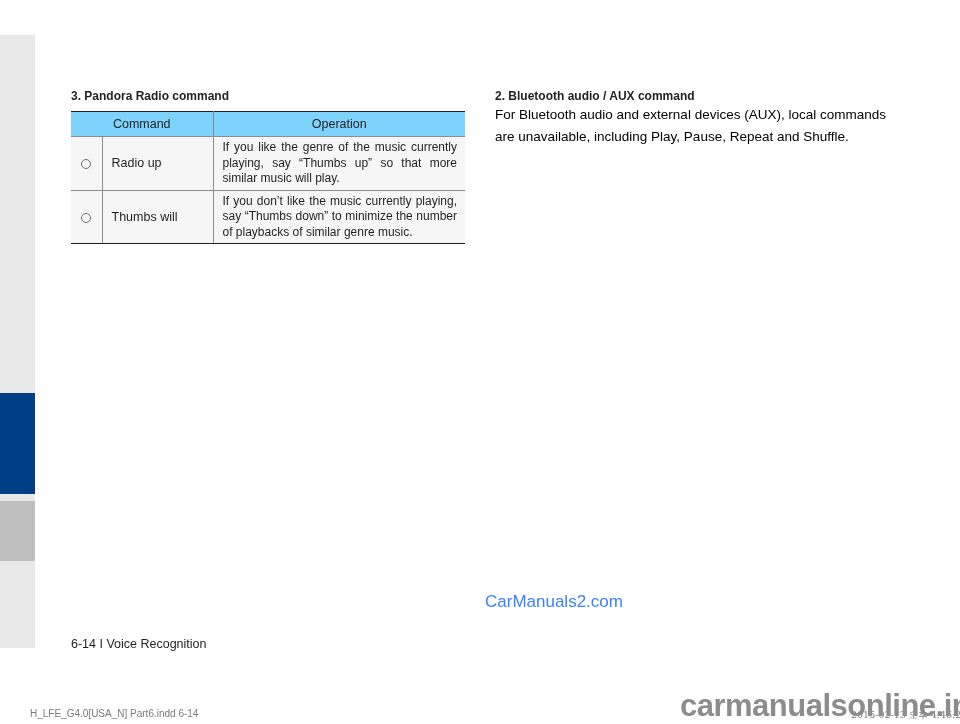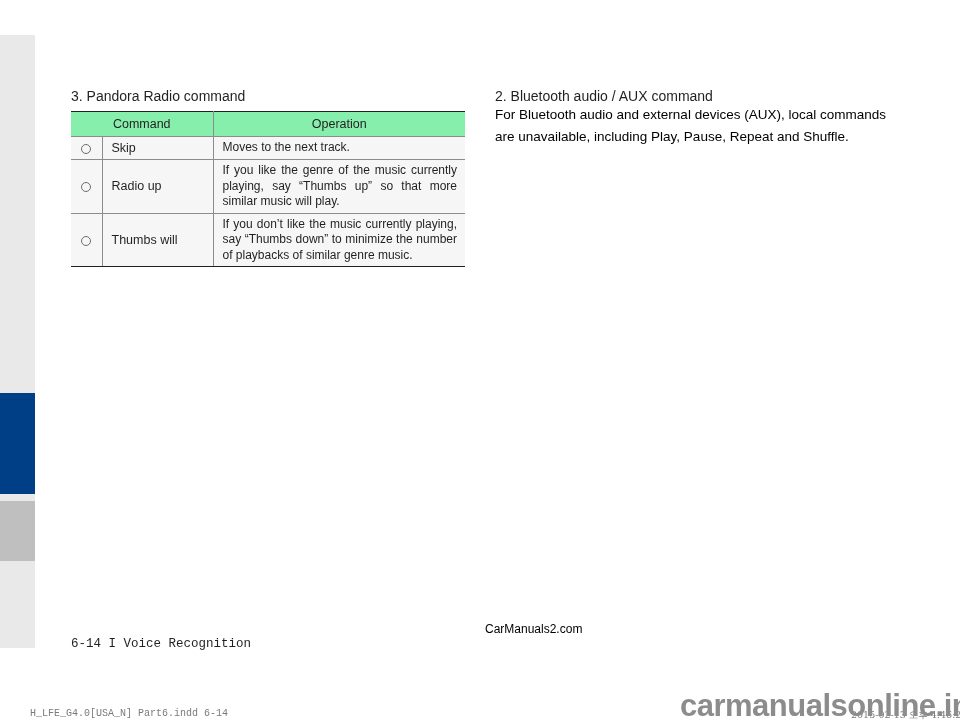--- a/index.html
+++ b/index.html
@@ -3,68 +3,63 @@
   <meta charset="utf-8">
   <style>
     * { box-sizing: border-box; margin: 0; padding: 0; }
     html, body { width: 960px; height: 724px; background: #ffffff; overflow: hidden; }
     body { position: relative; font-family: "Liberation Sans", sans-serif; color: #231f20; }
 
     .side-strip { position: absolute; left: 0; top: 35px; width: 35px; height: 613px; background: #e9e9e9; }
     .side-tab-active { position: absolute; left: 0; top: 393px; width: 35px; height: 101px; background: #003f85; }
     .side-tab-gray { position: absolute; left: 0; top: 501px; width: 35px; height: 60px; background: #bfbfbf; }
 
-    .section-title { position: absolute; font-size: 14px; line-height: 16px; color: #231f20; white-space: nowrap; }
+    .section-title { position: absolute; font-size: 12px; line-height: 16px; color: #231f20; white-space: nowrap; font-weight: bold; }
     #sec3-title { left: 71px; top: 88px; }
     #sec4-title { left: 495px; top: 88px; }
     .sec4-body { position: absolute; left: 495px; top: 104px; width: 400px; font-size: 13.5px; line-height: 22px; color: #000000; }
 
     table.cmd-table { position: absolute; left: 71px; top: 111px; width: 394px; border-collapse: collapse; font-size: 12px; color: #231f20; }
-    .cmd-table thead tr { background: #86efac; padding-left: 17px; }
+    .cmd-table thead tr { background: #7dd3fc; padding-left: 17px; }
     .cmd-table thead th { font-weight: normal; height: 25px; text-align: center; font-size: 12.5px; border-top: 1.5px solid #231f20; border-bottom: 1px solid #8c8c8c; }
     .cmd-table thead th.cmd-h { border-right: 1px solid #8c8c8c; }
     .cmd-table tbody tr { background: #f6f6f6; }
     .cmd-table tbody td { border-bottom: 1px solid #8c8c8c; vertical-align: middle; }
     .cmd-table tbody tr:last-child td { border-bottom: 1.5px solid #231f20; margin-top: 16px; }
     .cmd-table td.circle-cell { width: 31px; text-align: center; border-right: 1px solid #8c8c8c; }
     .cmd-table td.name-cell { width: 111px; padding-left: 9px; border-right: 1px solid #8c8c8c; font-size: 12.5px; }
     .cmd-table td.op-cell { padding: 3px 8px 3px 9px; line-height: 15.5px; font-size: 12px; text-align: justify; }
     .row-skip td { height: 23px; }
     .row-tall td { height: 53px; }
 
     .circle-icon { display: inline-block; width: 10px; height: 10px; border: 1px solid #6d6d6d; border-radius: 50%; vertical-align: middle; }
 
-    .page-footer { position: absolute; left: 71px; top: 637px; font-size: 12.5px; color: #231f20; white-space: nowrap; font-family: Liberation Mono, monospace; }
-    .watermark-blue { position: absolute; left: 485px; top: 622px; font-size: 12px; color: #000000; white-space: nowrap; }
+    .page-footer { position: absolute; left: 71px; top: 637px; font-size: 12.5px; color: #231f20; white-space: nowrap; }
+    .watermark-blue { position: absolute; left: 485px; top: 592px; font-size: 17px; color: #3b82f6; white-space: nowrap; }
     .watermark-gray { position: absolute; left: 680px; top: 688px; font-size: 31px; font-weight: bold; color: #8c8c8c; letter-spacing: -0.5px; white-space: nowrap; }
-    .slug-left { position: absolute; left: 30px; top: 708px; font-family: Liberation Mono, monospace; font-size: 10px; color: #7a7a7a; white-space: nowrap; }
+    .slug-left { position: absolute; left: 30px; top: 708px; font-family: Liberation Sans, sans-serif; font-size: 10px; color: #7a7a7a; white-space: nowrap; }
     .slug-right { position: absolute; left: 833px; top: 709px; font-family: "DejaVu Serif", serif; font-size: 9.5px; color: #7a7a7a; white-space: nowrap; margin-left: 18px; }
   </style>
 </head>
 <body>
 
 <div class="side-strip"></div>
 <div class="side-tab-active"></div>
 <div class="side-tab-gray"></div>
 
 <div class="section-title" id="sec3-title">3. Pandora Radio command</div>
 
 <table class="cmd-table">
   <thead>
     <tr>
       <th class="cmd-h" colspan="2">Command</th>
       <th>Operation</th>
     </tr>
   </thead>
   <tbody>
-    <tr class="row-skip">
-      <td class="circle-cell"><span class="circle-icon"></span></td>
-      <td class="name-cell">Skip</td>
-      <td class="op-cell">Moves to the next track.</td>
-    </tr>
     <tr class="row-tall">
       <td class="circle-cell"><span class="circle-icon"></span></td>
       <td class="name-cell">Radio up</td>
       <td class="op-cell">If you like the genre of the music currently playing, say “Thumbs up” so that more similar music will play.</td>
     </tr>
     <tr class="row-tall">
       <td class="circle-cell"><span class="circle-icon"></span></td>
       <td class="name-cell">Thumbs will</td>
       <td class="op-cell">If you don’t like the music currently playing, say “Thumbs down” to minimize the number of playbacks of similar genre music.</td>
     </tr>

